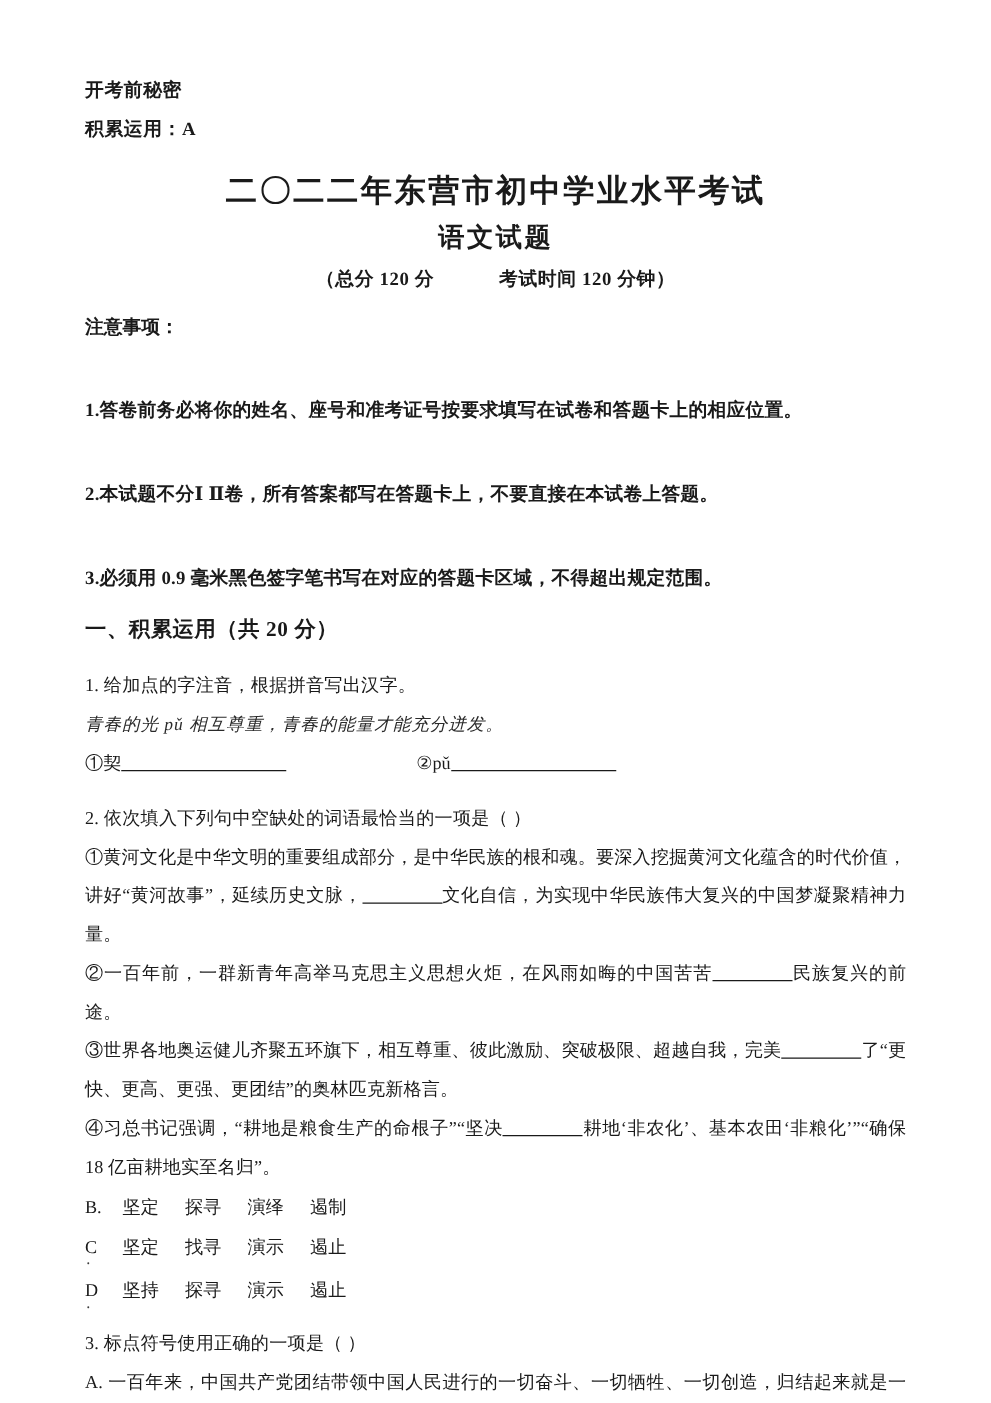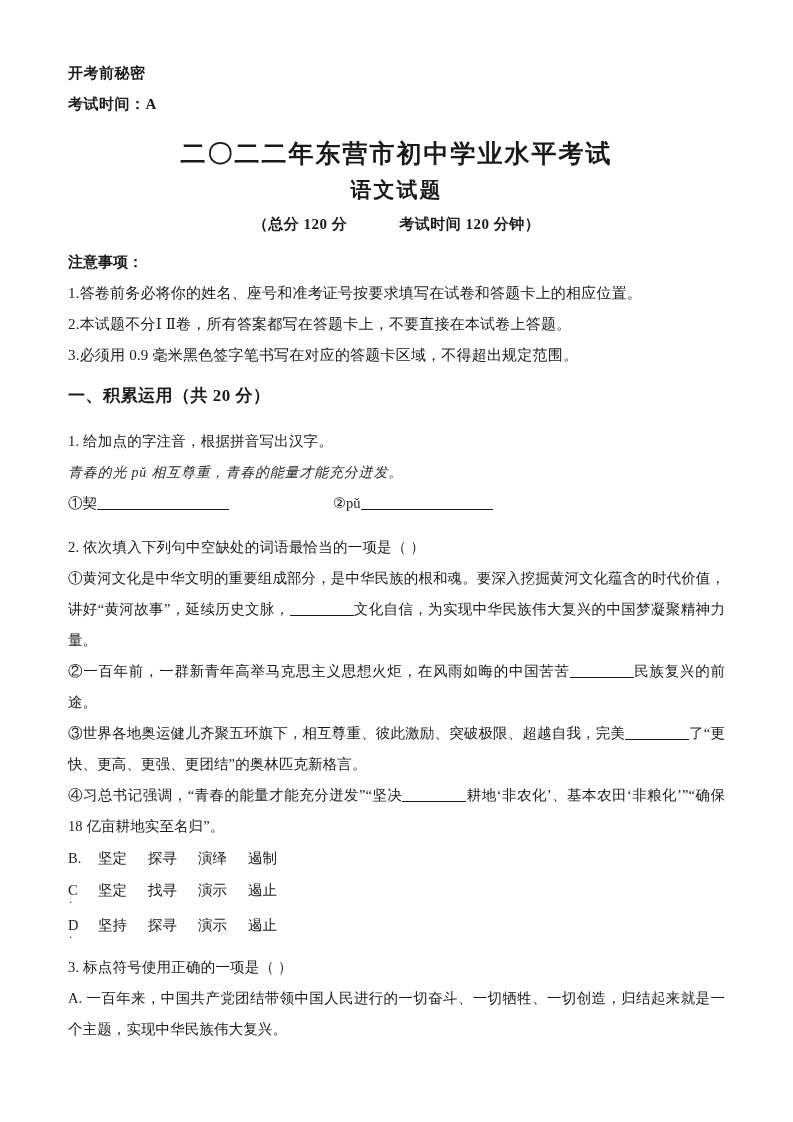--- a/index.html
+++ b/index.html
@@ -67,24 +67,25 @@
   }
 
   
   .notice-title {
     font-weight: bold;
     font-size: 15px;
     line-height: 31px;
     margin-top: 6px;
   }
   .notice-item {
-    font-weight: normal;
+    font-weight: bold;
     font-size: 15px;
     line-height: 31px;
     letter-spacing: 0.2px;
+    margin-top: 36px;
   }
 
   
   .section-heading {
     font-weight: bold;
     font-size: 17px;
     line-height: 34px;
     margin-top: 8px;
     letter-spacing: 0.5px;
   }
@@ -186,21 +187,21 @@
     margin-right: 4px;
   }
 </style>
 </head>
 <body>
 
 <div class="page">
   <div class="content">
 
     <div class="secret-line">开考前秘密</div>
-    <div class="type-line">考试时间：A</div>
+    <div class="type-line">积累运用：A</div>
 
     <div class="main-title">二〇二二年东营市初中学业水平考试</div>
     <div class="sub-title">语文试题</div>
     <div class="score-line">
       <span>（总分 120 分</span><span class="score-gap"></span><span>考试时间 120 分钟）</span>
     </div>
 
     <div class="notice-title">注意事项：</div>
     <div class="notice-item">1.答卷前务必将你的姓名、座号和准考证号按要求填写在试卷和答题卡上的相应位置。</div>
     <div class="notice-item">2.本试题不分Ⅰ Ⅱ卷，所有答案都写在答题卡上，不要直接在本试卷上答题。</div>
@@ -220,21 +221,21 @@
     <div class="q-body">
       <span>①黄河文化是中华文明的重要组成部分，是中华民族的根和魂。要深入挖掘黄河文化蕴含的时代价值，讲好“黄河故事”，延续历史文脉，</span><span class="inline-blank"></span><span>文化自信，为实现中华民族伟大复兴的中国梦凝聚精神力量。</span>
     </div>
     <div class="q-body">
       <span>②一百年前，一群新青年高举马克思主义思想火炬，在风雨如晦的中国苦苦</span><span class="inline-blank"></span><span>民族复兴的前途。</span>
     </div>
     <div class="q-body">
       <span>③世界各地奥运健儿齐聚五环旗下，相互尊重、彼此激励、突破极限、超越自我，完美</span><span class="inline-blank"></span><span>了“更快、更高、更强、更团结”的奥林匹克新格言。</span>
     </div>
     <div class="q-body">
-      <span>④习总书记强调，“青春的能量才能充分迸发”“坚决</span><span class="inline-blank"></span><span>耕地‘非农化’、基本农田‘非粮化’”“确保 18 亿亩耕地实至名归”。</span>
+      <span>④习总书记强调，“耕地是粮食生产的命根子”“坚决</span><span class="inline-blank"></span><span>耕地‘非农化’、基本农田‘非粮化’”“确保 18 亿亩耕地实至名归”。</span>
     </div>
 
     <div class="option-row">
       <span class="lab">B.</span><span class="cell">坚定</span><span class="cell">探寻</span><span class="cell">演绎</span><span class="cell">遏制</span>
     </div>
     <div class="option-row">
       <span class="lab lab-lowdot">C</span><span class="cell">坚定</span><span class="cell">找寻</span><span class="cell">演示</span><span class="cell">遏止</span>
     </div>
     <div class="option-row" style="line-height:38px">
       <span class="lab lab-lowdot">D</span><span class="cell">坚持</span><span class="cell">探寻</span><span class="cell">演示</span><span class="cell">遏止</span>

